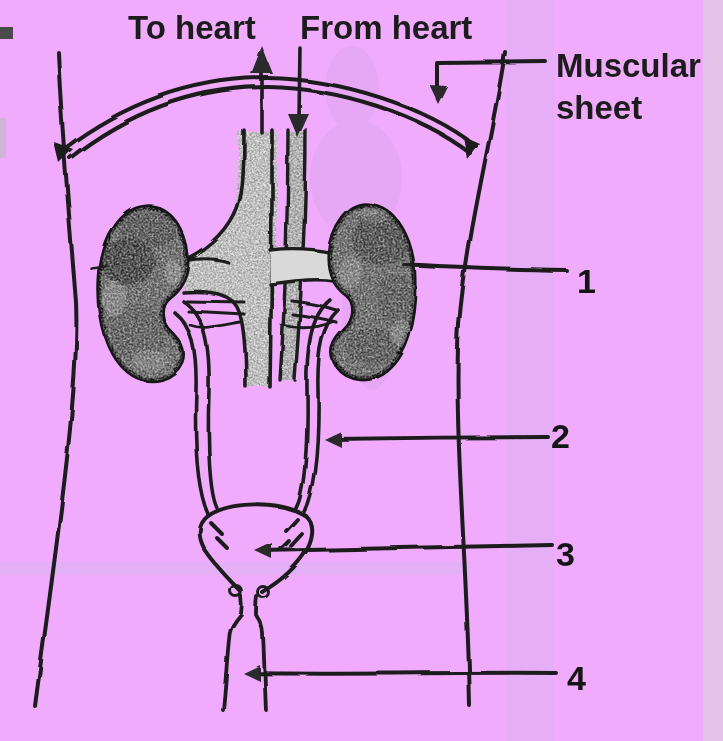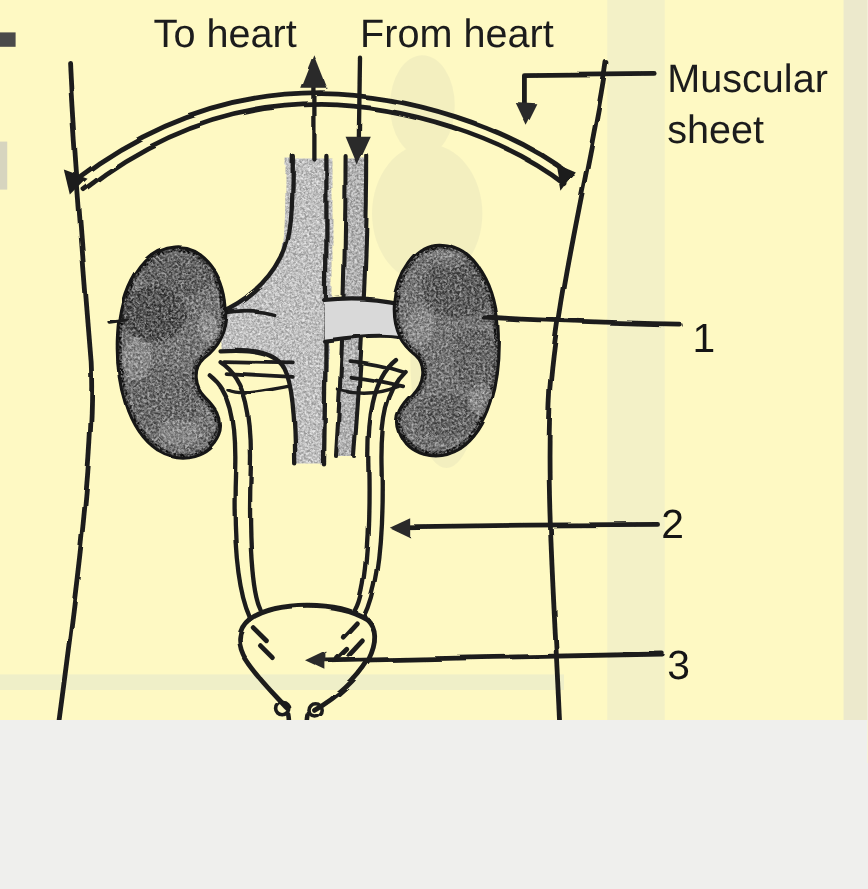--- a/index.html
+++ b/index.html
@@ -1,17 +1,17 @@
 <!DOCTYPE html>
 <html><head>
 <meta charset="utf-8">
 <style>
   html,body{margin:0;padding:0;background:#efefed;}
-  #page{position:relative;width:723px;height:600px;background:#fef9c3;overflow:hidden;
-        font-family:"Liberation Sans", sans-serif;}
+  #page{position:relative;width:723px;height:741px;background:#f0abfc;overflow:hidden;
+        font-family:"Liberation Sans", sans-serif;font-weight:bold;}
   svg{position:absolute;left:0;top:0;}
   .lbl{fill:#1c1c1c;font-family:"Liberation Sans", sans-serif;font-size:33px;}
   .num{fill:#151515;font-family:"Liberation Sans", sans-serif;font-size:34px;}
 </style>
 </head>
 <body>
 
 <div id="page">
 <svg width="723" height="741" viewBox="0 0 723 741">
   <defs>

